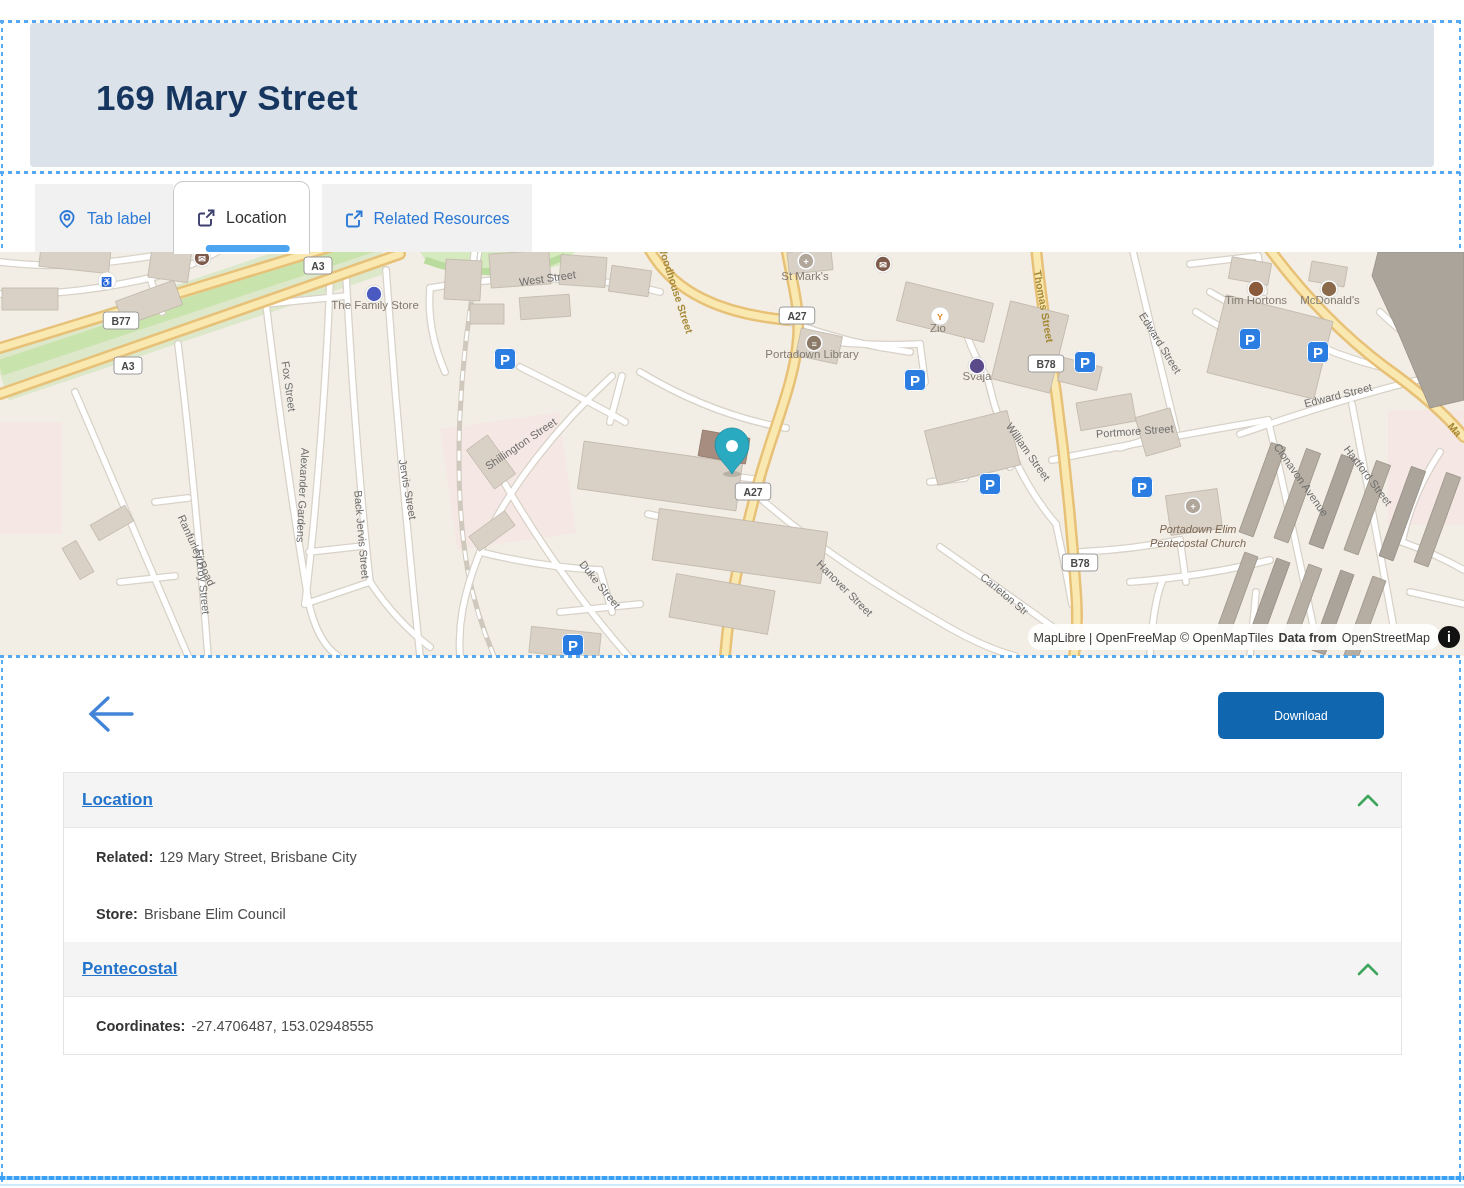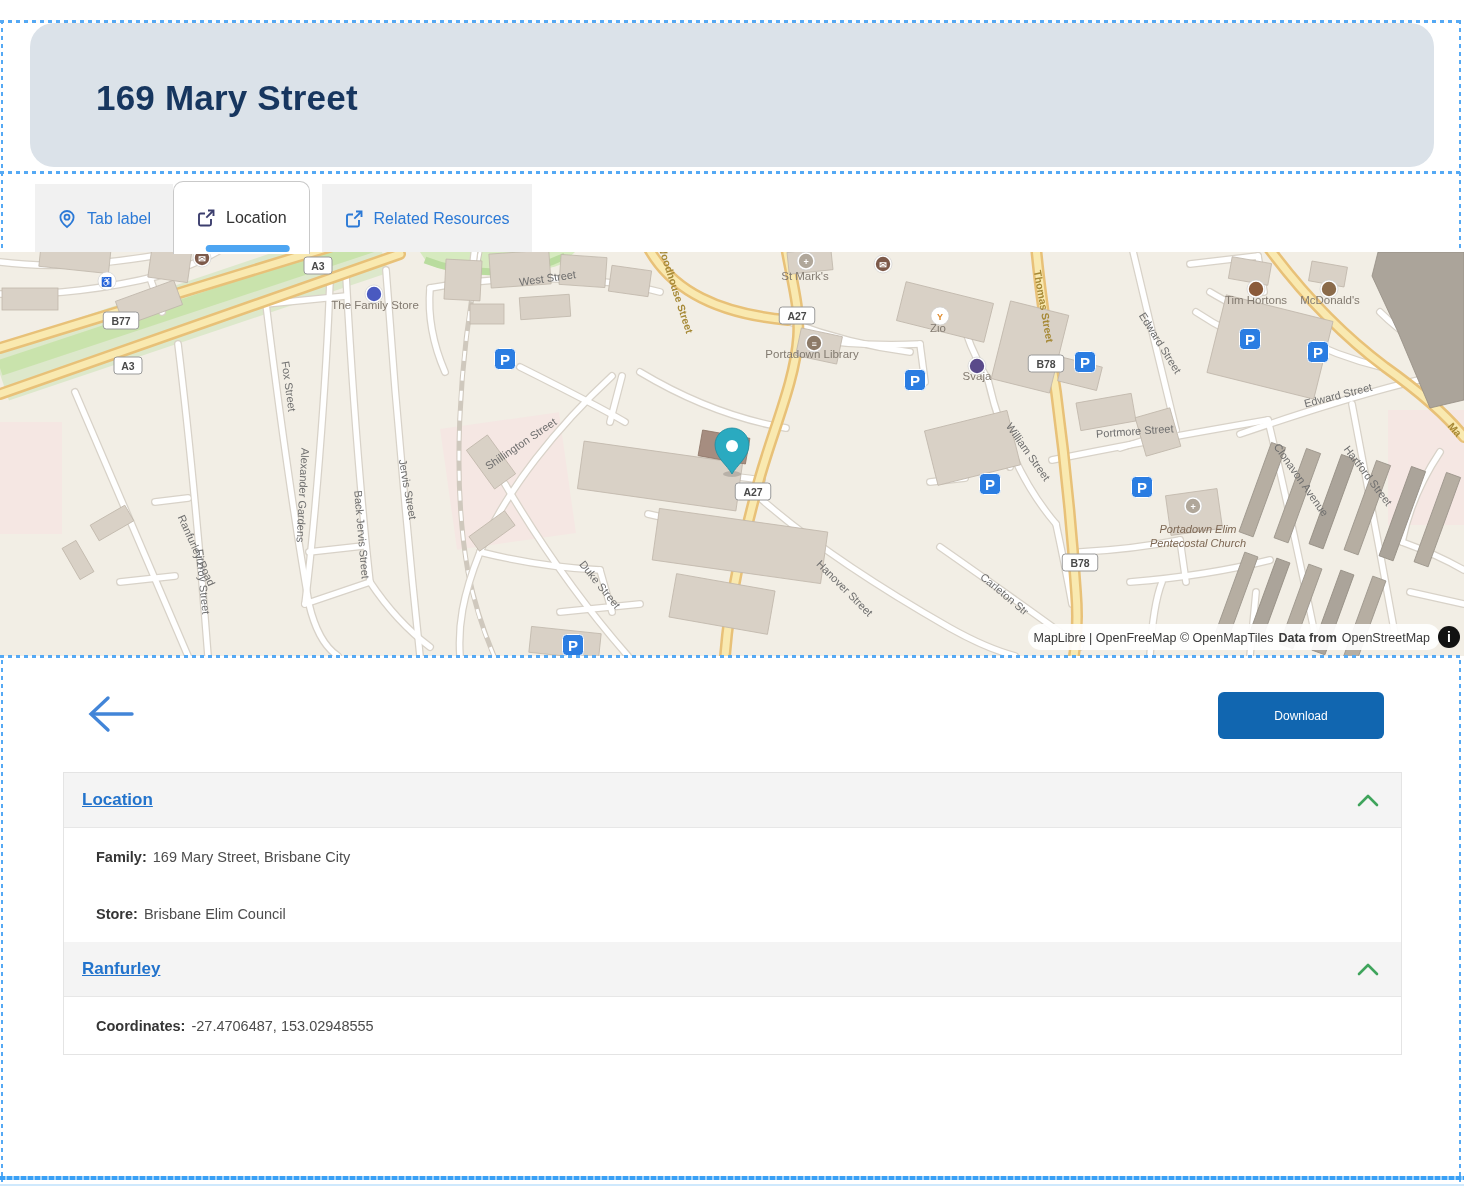--- a/index.html
+++ b/index.html
@@ -10,21 +10,21 @@
   .dot-h{position:absolute;left:0;right:0;height:3px;
     background-image:repeating-linear-gradient(90deg,#55a9f4 0 4px,transparent 4px 8px);}
   .dot-v{position:absolute;top:20px;bottom:6px;width:2px;
     background-image:repeating-linear-gradient(180deg,#55a9f4 0 4px,transparent 4px 8px);}
   .bottom-dense{position:absolute;left:0;right:0;top:1176px;height:4px;
     background-image:repeating-linear-gradient(90deg,#39a0f6 0 5px,#9bd0fa 5px 7px);}
   .bottom-light{position:absolute;left:0;right:0;top:1184px;height:2px;background:#cfe9fd;}
 
   
   .header-card{position:absolute;top:23px;left:30px;right:30px;height:144px;
-    background:#dbe2e9;border-radius:24px;}
+    background:#dbe2e9;border-radius:4px;}
   .header-card h1{margin:0;padding:55px 0 0 66px;font-size:35px;font-weight:bold;color:#17365f;letter-spacing:.2px;}
 
   
   .tabs{position:absolute;top:206px;left:35px;height:48px;display:flex;align-items:flex-end;}
   .tab{display:flex;align-items:center;gap:10px;height:46px;padding:12px 22px;background:#f1f1f1;
     color:#2b79d6;font-size:16px;cursor:pointer;white-space:nowrap;}
   .tab .ticon{display:flex;align-items:center;}
   .tab.active{position:relative;height:48px;background:#fff;color:#323232;
     border:1px solid #c9c9c9;border-bottom:none;border-radius:10px 10px 0 0;z-index:3;}
   .tab.active .ticon{color:#3c3e6e;}
@@ -477,31 +477,31 @@
 
   <div class="accordion">
 
     <div class="acc-header">
       <span class="acc-title">Location</span>
       <svg width="22" height="14" viewBox="0 0 22 14" fill="none" stroke="#3fa45c" stroke-width="2.6" stroke-linecap="round" stroke-linejoin="round">
           <polyline points="2,12 11,3 20,12"></polyline>
         </svg>
     </div>
     <div class="acc-body">
-      <b>Family:</b>
-      <span>169 Mary Street, Brisbane City</span>
+      <b>Related:</b>
+      <span>129 Mary Street, Brisbane City</span>
     </div>
 
     <div class="acc-body">
       <b>Store:</b>
       <span>Brisbane Elim Council</span>
     </div>
 
     <div class="acc-header">
-      <span class="acc-title">Ranfurley</span>
+      <span class="acc-title">Pentecostal</span>
       <svg width="22" height="14" viewBox="0 0 22 14" fill="none" stroke="#3fa45c" stroke-width="2.6" stroke-linecap="round" stroke-linejoin="round">
           <polyline points="2,12 11,3 20,12"></polyline>
         </svg>
     </div>
     <div class="acc-body">
       <b>Coordinates:</b>
       <span>-27.4706487, 153.02948555</span>
     </div>
 
   </div>

